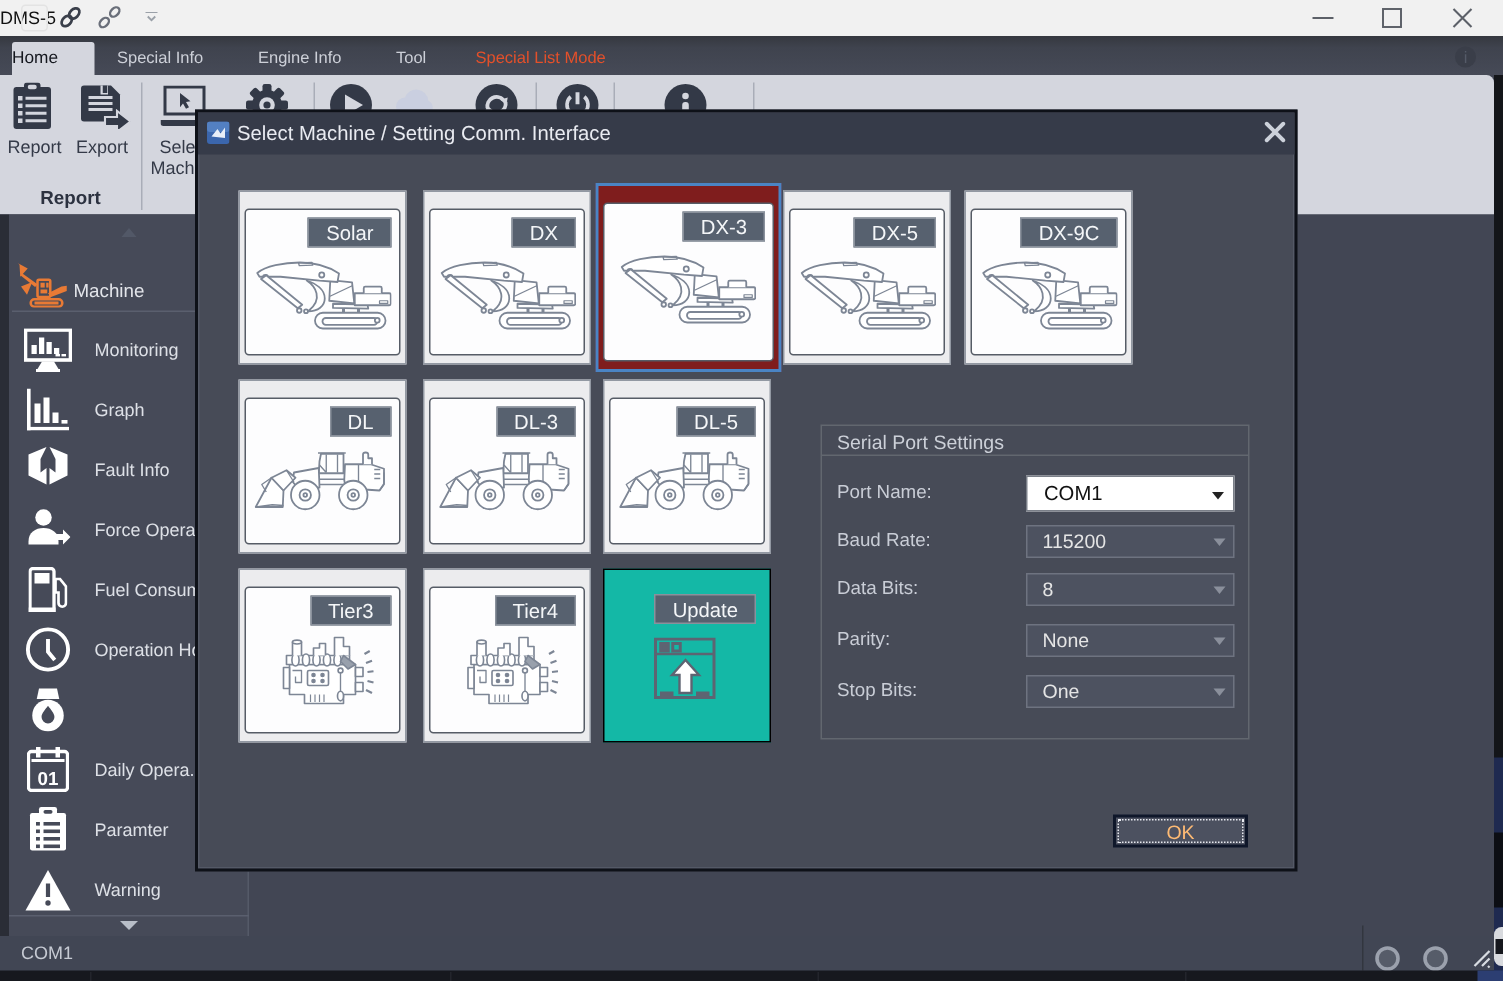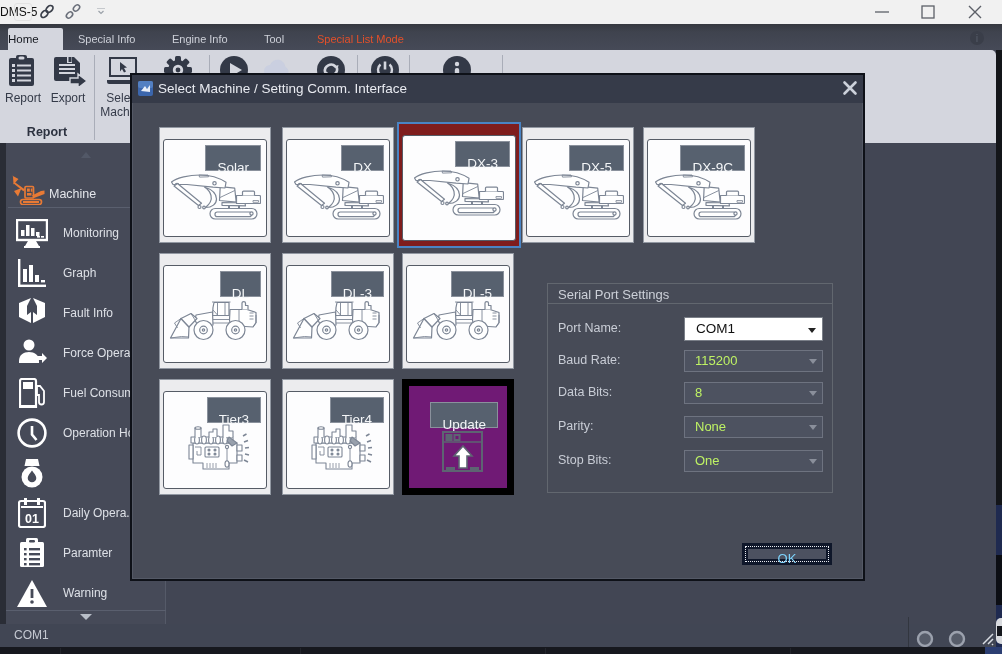--- a/index.html
+++ b/index.html
@@ -18,26 +18,26 @@
 #content{left:0;top:143px;width:996px;height:481px;background:#424654}
 #sidebar{left:6px;top:143px;width:160px;height:481px;background:#464a58;border-right:1px solid #555a68}
 .sitem{position:absolute;left:6px;width:159px;height:40px}
 .sicon{position:absolute;left:8px;top:0;width:36px;height:40px;display:flex;align-items:center;justify-content:center}
 .stext{position:absolute;left:57px;top:0;height:40px;line-height:40px;font-size:12px;color:#dde0e6;white-space:nowrap}
 #statusbar{left:0;top:624px;width:996px;height:23px;background:#414654}
 #dialog{left:130px;top:73px;width:735px;height:508px;border:2px solid #0e1118;background:#474b57;box-shadow:inset 0 0 0 1px #545966}
 #dtitle{left:132px;top:75px;width:731px;height:28px;background:#363b49}
 .tile{position:absolute;width:112px;height:116px;background:#ececee;border:1px solid #9298a2}
 .tinner{position:absolute;left:3px;top:11px;right:3px;bottom:5px;background:#fdfdfe;border:1px solid #565c66;border-radius:3px}
-.badge{position:absolute;top:5px;right:5px;height:20px;line-height:19px;background:#57616f;color:#f4f6f8;font-size:13.5px;padding:12px 11px;border:1px solid #8a919c}
+.badge{position:absolute;top:5px;right:5px;height:20px;line-height:19px;background:#57616f;color:#f4f6f8;font-size:13.5px;padding:0 11px;border:1px solid #8a919c}
 .lbl{position:absolute;font-size:12.5px;color:#c9cdd6}
-.combo{position:absolute;height:22px;background:#4d5260;border:1px solid #6e7380;color:#bef264;font-size:13px;line-height:20px;padding-left:10px}
+.combo{position:absolute;height:22px;background:#4d5260;border:1px solid #6e7380;color:#e5e5e5;font-size:13px;line-height:20px;padding-left:10px}
 .arr{position:absolute;right:5px;top:8px;width:0;height:0;border-left:4px solid transparent;border-right:4px solid transparent;border-top:5px solid #8a8f9b}
 .tile.sel{width:124px;height:126px;background:#7f1d1d;border:2px solid #4a84c4}
-.tile.upd{background:#701a75;border:7px solid #000000}
+.tile.upd{background:#14b8a6;border:1px solid #000000}
 </style>
 </head>
 <body>
 <div class="abs" id="titlebar"></div>
 <div class="abs" id="dms">DMS-5</div>
 
 <div class="abs" style="left:14px;top:3px;width:18px;height:18px;border:1px solid #e3e3e3;border-radius:3px"></div>
 <svg class="abs" style="left:38px;top:3px" width="18" height="18" viewBox="0 0 18 18">
     <g stroke="#3a3f4a" stroke-width="1.8" fill="none">
       <ellipse cx="6.5" cy="11" rx="4" ry="2.8" transform="rotate(-45 6.5 11)"></ellipse>
@@ -559,13 +559,13 @@
 <div class="abs lbl" style="left:558px;top:353px">Baud Rate:</div>
 <div class="abs lbl" style="left:558px;top:385px">Data Bits:</div>
 <div class="abs lbl" style="left:558px;top:419px">Parity:</div>
 <div class="abs lbl" style="left:558px;top:453px">Stop Bits:</div>
 <div class="abs" style="left:684px;top:317px;width:139px;height:24px;background:#fff;border:1px solid #7a7f88;color:#111;font-size:13.5px;line-height:22px;padding-left:11px">COM1<span class="arr" style="border-top-color:#222;top:10px;right:6px"></span></div>
 <div class="abs combo" style="left:684px;top:350px;width:139px">115200<span class="arr"></span></div>
 <div class="abs combo" style="left:684px;top:382px;width:139px">8<span class="arr"></span></div>
 <div class="abs combo" style="left:684px;top:416px;width:139px">None<span class="arr"></span></div>
 <div class="abs combo" style="left:684px;top:450px;width:139px">One<span class="arr"></span></div>
 
-<div class="abs" style="left:742px;top:543px;width:90px;height:22px;background:#4c5160;border:6px solid #0f172a;outline:1px dotted #e8eaf0;outline-offset:-4px;color:#7dd3fc;font-size:13px;text-align:center;line-height:20px">OK</div>
+<div class="abs" style="left:742px;top:543px;width:90px;height:22px;background:#4c5160;border:2px solid #0f172a;outline:1px dotted #e8eaf0;outline-offset:-4px;color:#fdba74;font-size:13px;text-align:center;line-height:20px">OK</div>
 
 </body></html>

